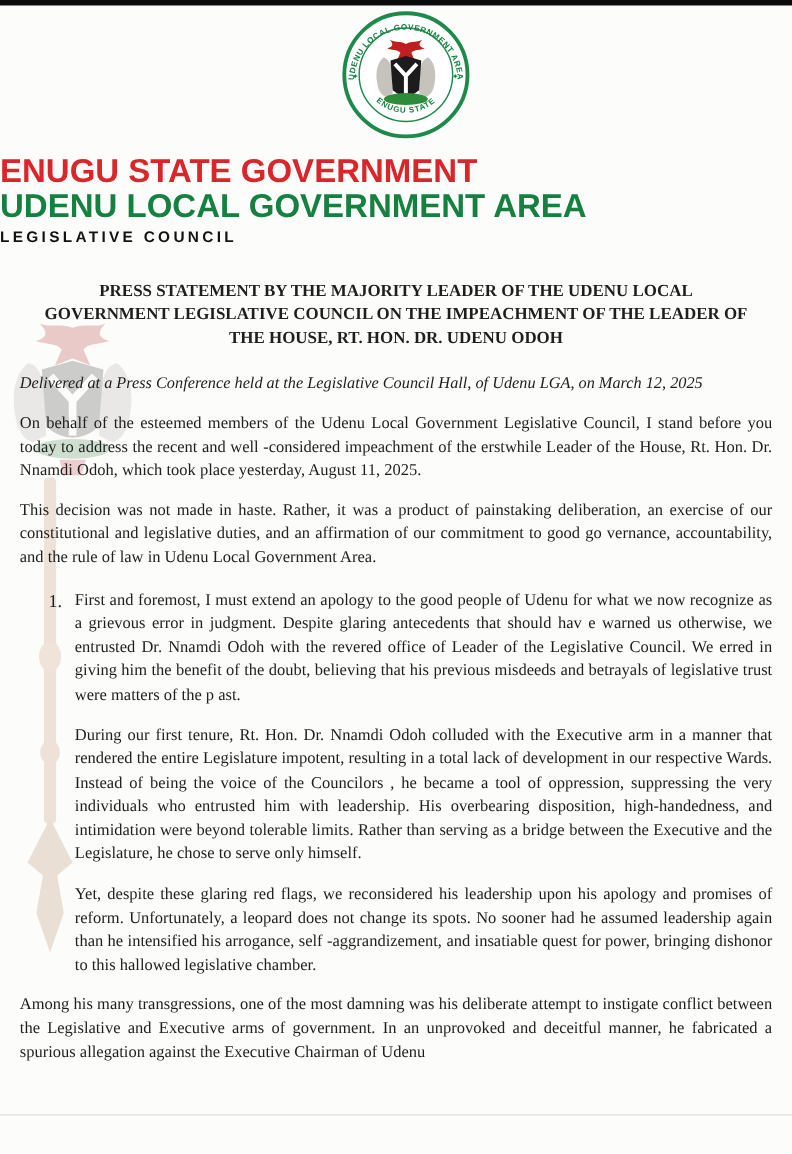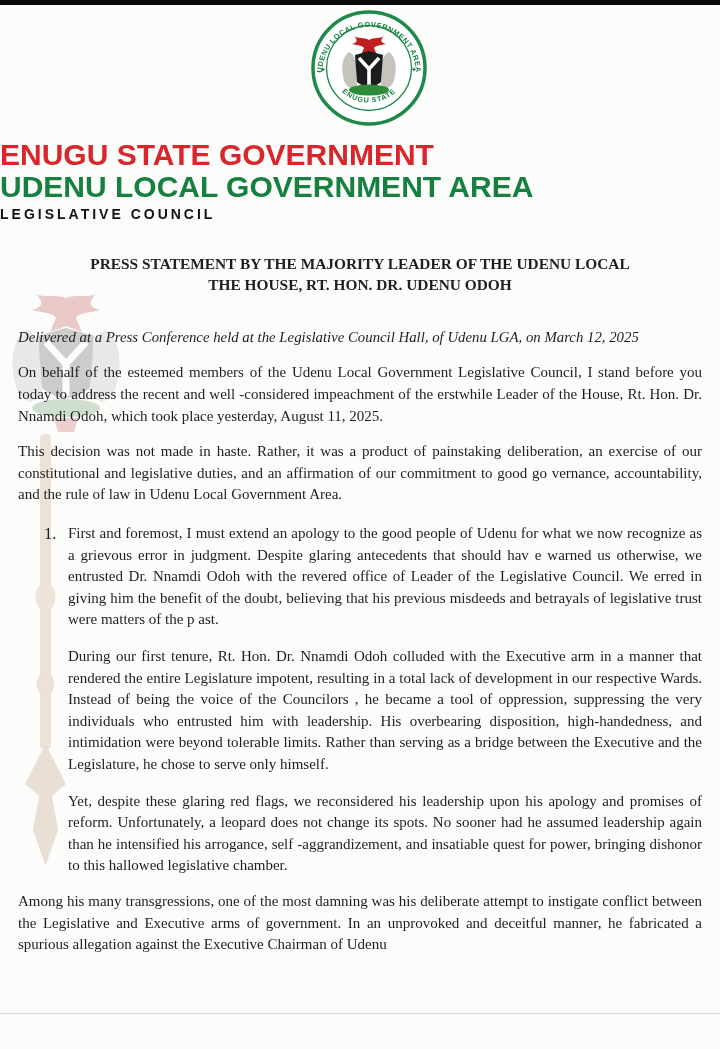--- a/index.html
+++ b/index.html
@@ -23,21 +23,21 @@
   .hdr-line1{color:var(--red);font-size:30px;margin-top:7px;letter-spacing:0px;}
   .hdr-line2{color:var(--green);font-size:30px;}
   .hdr-line3{color:#121212;font-size:14px;letter-spacing:3px;margin-top:3px;}
   .doc{padding:0 18px;font-size:15px;line-height:21.6px;text-align:justify;}
   .title{
     margin:31px auto 11px;text-align:center;font-weight:bold;
     font-size:15.4px;line-height:21.5px;
   }
   .title div{white-space:nowrap;}
   .delivered{
-    margin-top:31px;font-style:italic;font-size:14.8px;white-space:nowrap;
+    margin-top:21px;font-style:italic;font-size:14.8px;white-space:nowrap;
     text-align:left;
   }
   .salutation{margin-top:14px;font-weight:bold;font-style:italic;text-align:left;}
   .para{margin:14px 0 0 0;}
   .list-item{display:flex;margin-top:17px;}
   .list-num{width:24px;margin-left:26px;font-size:16.5px;flex:none;}
   .list-body{flex:1;}
   .indent-para{margin:15px 0 0 50px;}
   .watermark{
     position:absolute;left:6px;top:292px;z-index:1;opacity:0.22;
@@ -104,20 +104,21 @@
 
   <div class="hdr">
     <div class="hdr-line1">ENUGU STATE GOVERNMENT</div>
     <div class="hdr-line2">UDENU LOCAL GOVERNMENT AREA</div>
     <div class="hdr-line3">LEGISLATIVE COUNCIL</div>
   </div>
 
   <div class="doc">
     <div class="title">
       <div>PRESS STATEMENT BY THE MAJORITY LEADER OF THE UDENU LOCAL</div>
+      <div>GOVERNMENT LEGISLATIVE COUNCIL ON THE IMPEACHMENT OF THE LEADER OF</div>
       <div>THE HOUSE, RT. HON. DR. UDENU ODOH</div>
     </div>
 
     <div class="delivered">Delivered at a Press Conference  held at the Legislative Council Hall, of Udenu LGA,   on March 12, 2025</div>
 
 
     <p class="para">On behalf of the esteemed members of the Udenu Local Government Legislative Council, I stand before you today to address the recent and well -considered impeachment of the erstwhile Leader of the House, Rt. Hon. Dr. Nnamdi Odoh, which took place yesterday, August 11, 2025.</p>
 
     <p class="para">This decision was not made in haste. Rather, it was a product of painstaking deliberation, an exercise of our constitutional and legislative duties, and an affirmation of our commitment to good go vernance, accountability, and the rule of law in Udenu Local Government Area.</p>
 

